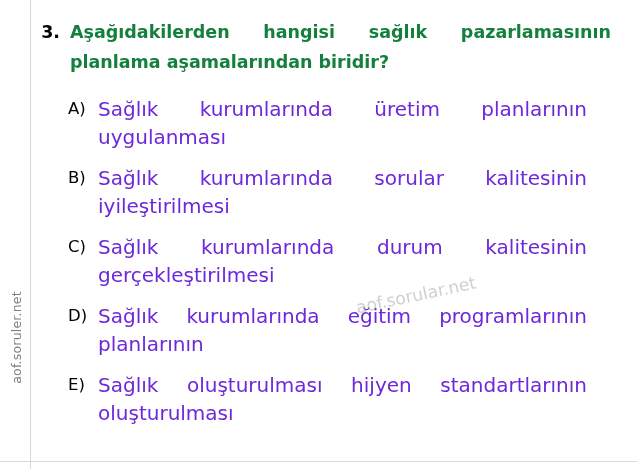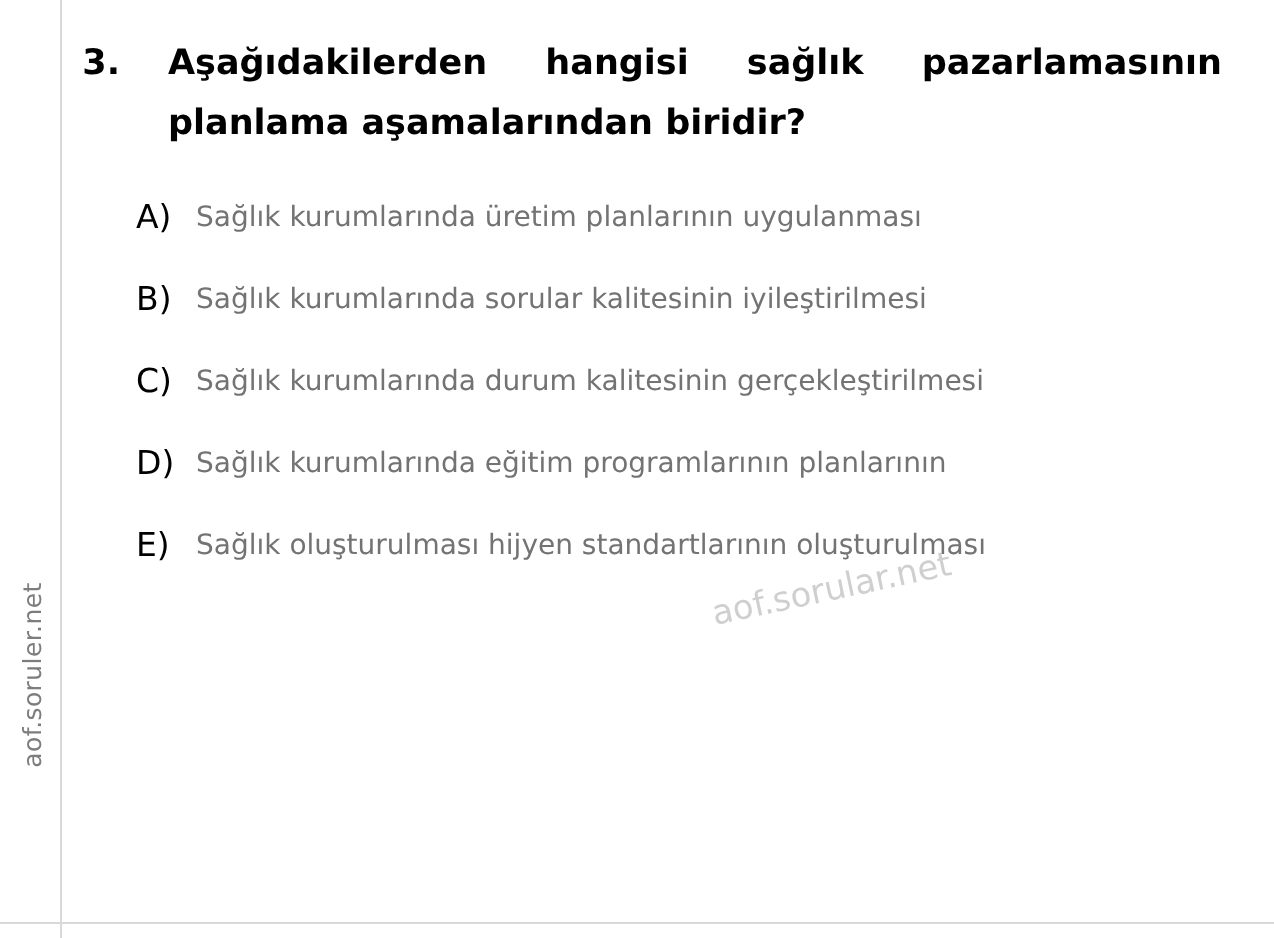--- a/index.html
+++ b/index.html
@@ -75,24 +75,24 @@
     flex: 0 0 auto;
     width: 30px;
     text-align: right;
     font-size: 17.5px;
     font-weight: bold;
     color: #000;
     line-height: 30px;
   }
   .q-text {
     flex: 1 1 auto;
-    margin-left: 24px;
+    margin-left: 10px;
     font-size: 17.5px;
     font-weight: bold;
-    color: #000000;
+    color: #15803d;
     line-height: 30px;
     text-align: justify;
     text-align-last: left;
     text-justify: inter-word;
     padding-right: 2px;
   }
 
   
   .options {
     margin-top: 18px;
@@ -106,22 +106,22 @@
   .opt-letter {
     flex: 0 0 auto;
     width: 30px;
     font-size: 16.5px;
     color: #000;
     line-height: 28px;
     text-align: left;
   }
   .opt-text {
     flex: 1 1 auto;
-    font-size: 14px;
-    color: #737373;
+    font-size: 20px;
+    color: #6d28d9;
     line-height: 28px;
     text-align: justify;
     text-align-last: left;
     text-justify: inter-word;
     padding-right: 26px;
   }
 
   
   .center-watermark {
     position: absolute;

